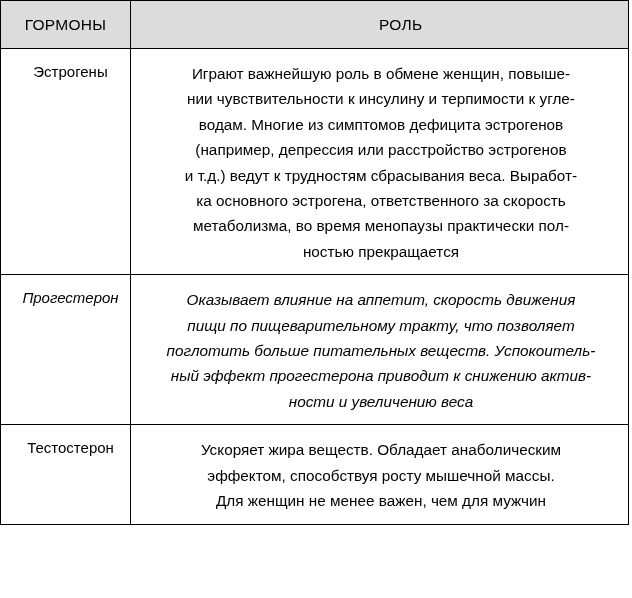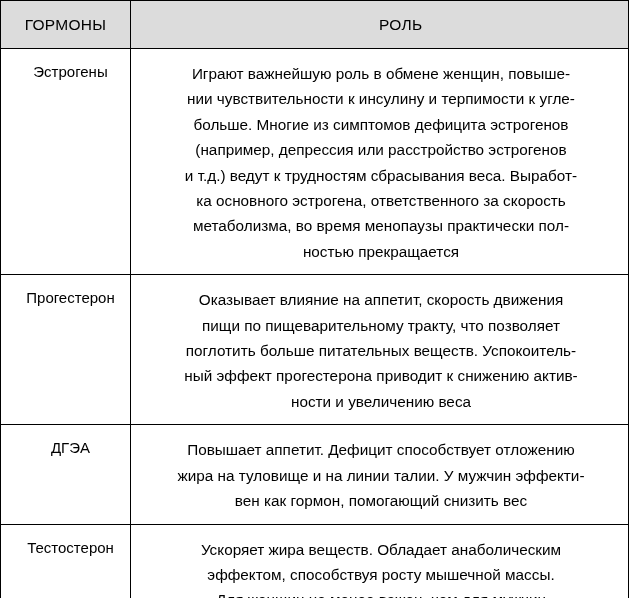--- a/index.html
+++ b/index.html
@@ -70,21 +70,21 @@
     line-height: 25.4px;
   }
 
   tbody td.role-cell .line {
     display: block;
     white-space: pre;
   }
 
   
   tbody tr.row-0 td { height: 176px; }
-  tbody tr.row-1 td { height: 127px; }
+  tbody tr.row-1 td { height: 127px; font-style: italic; }
   tbody tr.row-2 td { height: 76px; }
   tbody tr.row-3 td { height: 76px; }
 </style>
 </head>
 <body>
 
 <div class="table-wrap">
   <table class="hormone-table">
     <colgroup>
       <col class="col-hormone">
@@ -96,46 +96,38 @@
         <th class="role-head">РОЛЬ</th>
       </tr>
     </thead>
     <tbody id="table-body">
 
     <tr class="row-0">
           <td class="hormone-cell">Эстрогены</td>
           <td class="role-cell">
             <span class="line">Играют важнейшую роль в обмене женщин, повыше-</span>
             <span class="line">нии чувствительности к инсулину и терпимости к угле-</span>
-            <span class="line">больше. Многие из симптомов дефицита эстрогенов</span>
+            <span class="line">водам. Многие из симптомов дефицита эстрогенов</span>
             <span class="line">(например, депрессия или расстройство эстрогенов</span>
             <span class="line">и т.д.) ведут к трудностям сбрасывания веса. Выработ-</span>
             <span class="line">ка основного эстрогена, ответственного за скорость</span>
             <span class="line">метаболизма, во время менопаузы практически пол-</span>
             <span class="line">ностью прекращается</span>
           </td>
         </tr>
         <tr class="row-1">
           <td class="hormone-cell">Прогестерон</td>
           <td class="role-cell">
             <span class="line">Оказывает влияние на аппетит, скорость движения</span>
             <span class="line">пищи по пищеварительному тракту, что позволяет</span>
             <span class="line">поглотить больше питательных веществ. Успокоитель-</span>
             <span class="line">ный эффект прогестерона приводит к снижению актив-</span>
             <span class="line">ности и увеличению веса</span>
           </td>
         </tr>
-        <tr class="row-2">
-          <td class="hormone-cell">ДГЭА</td>
-          <td class="role-cell">
-            <span class="line">Повышает аппетит. Дефицит способствует отложению</span>
-            <span class="line">жира на туловище и на линии талии. У мужчин эффекти-</span>
-            <span class="line">вен как гормон, помогающий снизить вес</span>
-          </td>
-        </tr>
         <tr class="row-3">
           <td class="hormone-cell">Тестостерон</td>
           <td class="role-cell">
             <span class="line">Ускоряет жира веществ. Обладает анаболическим</span>
             <span class="line">эффектом, способствуя росту мышечной массы.</span>
             <span class="line">Для женщин не менее важен, чем для мужчин</span>
           </td>
         </tr>
       </tbody>
   </table>

